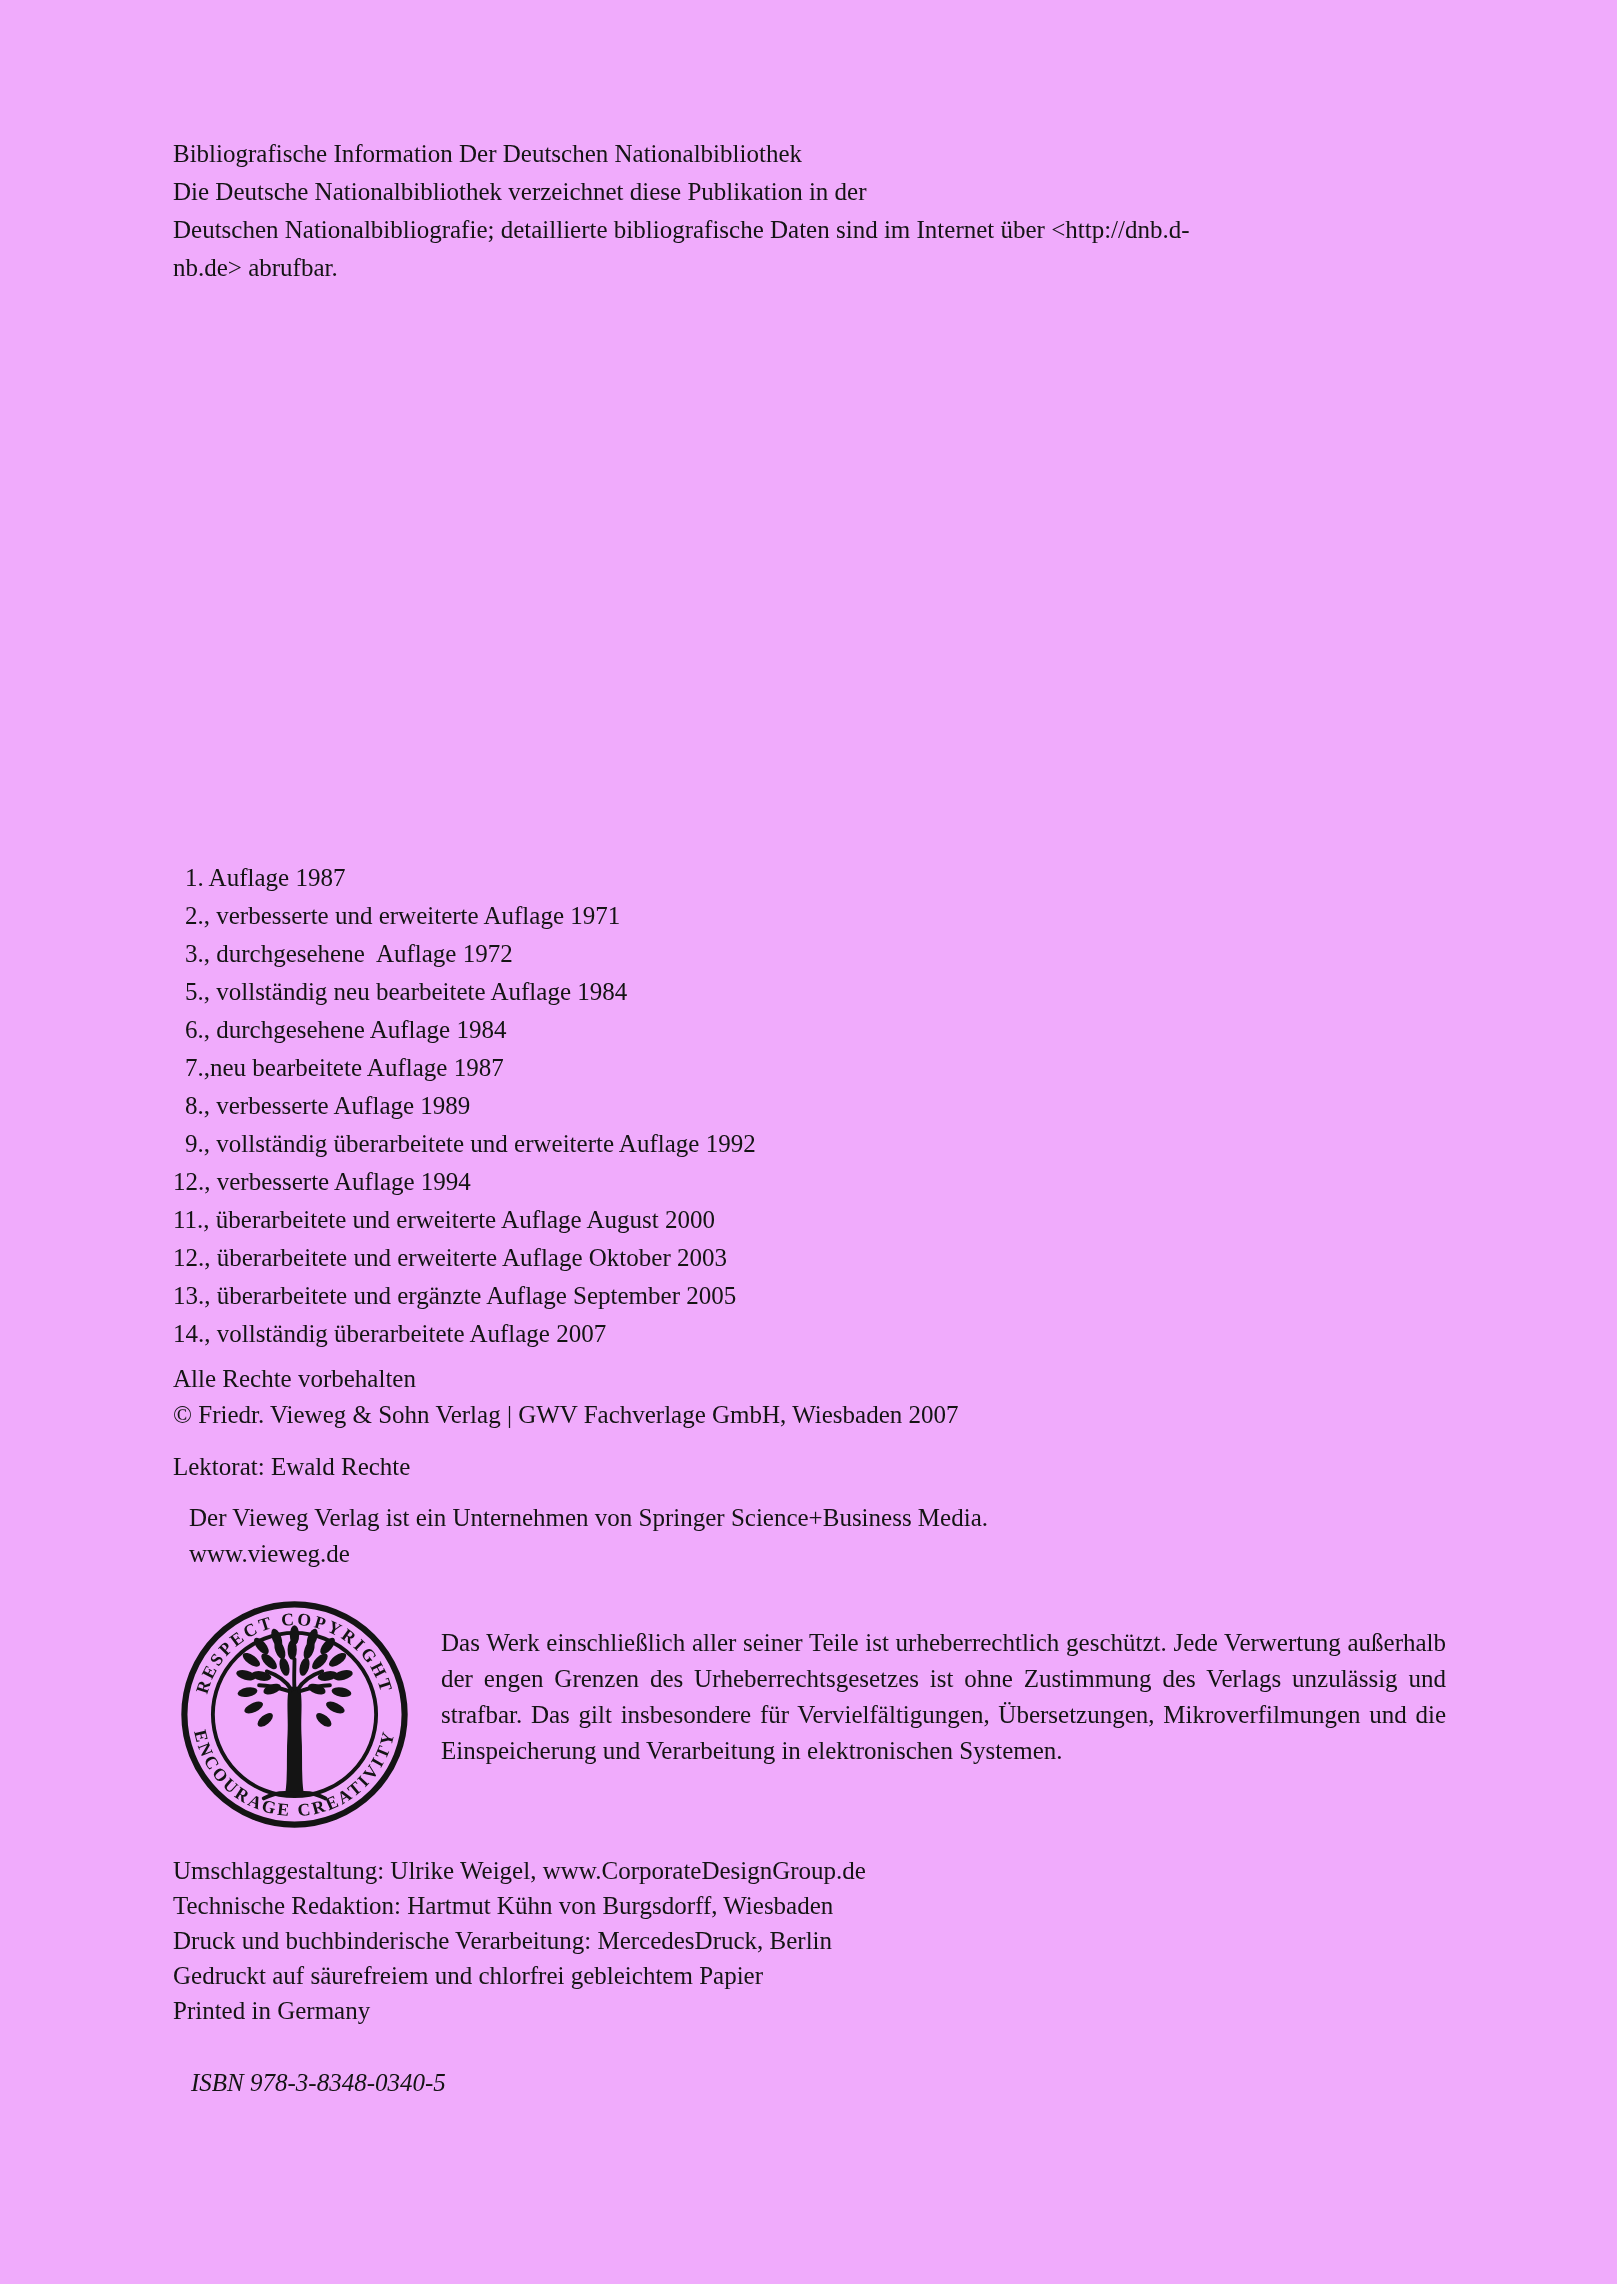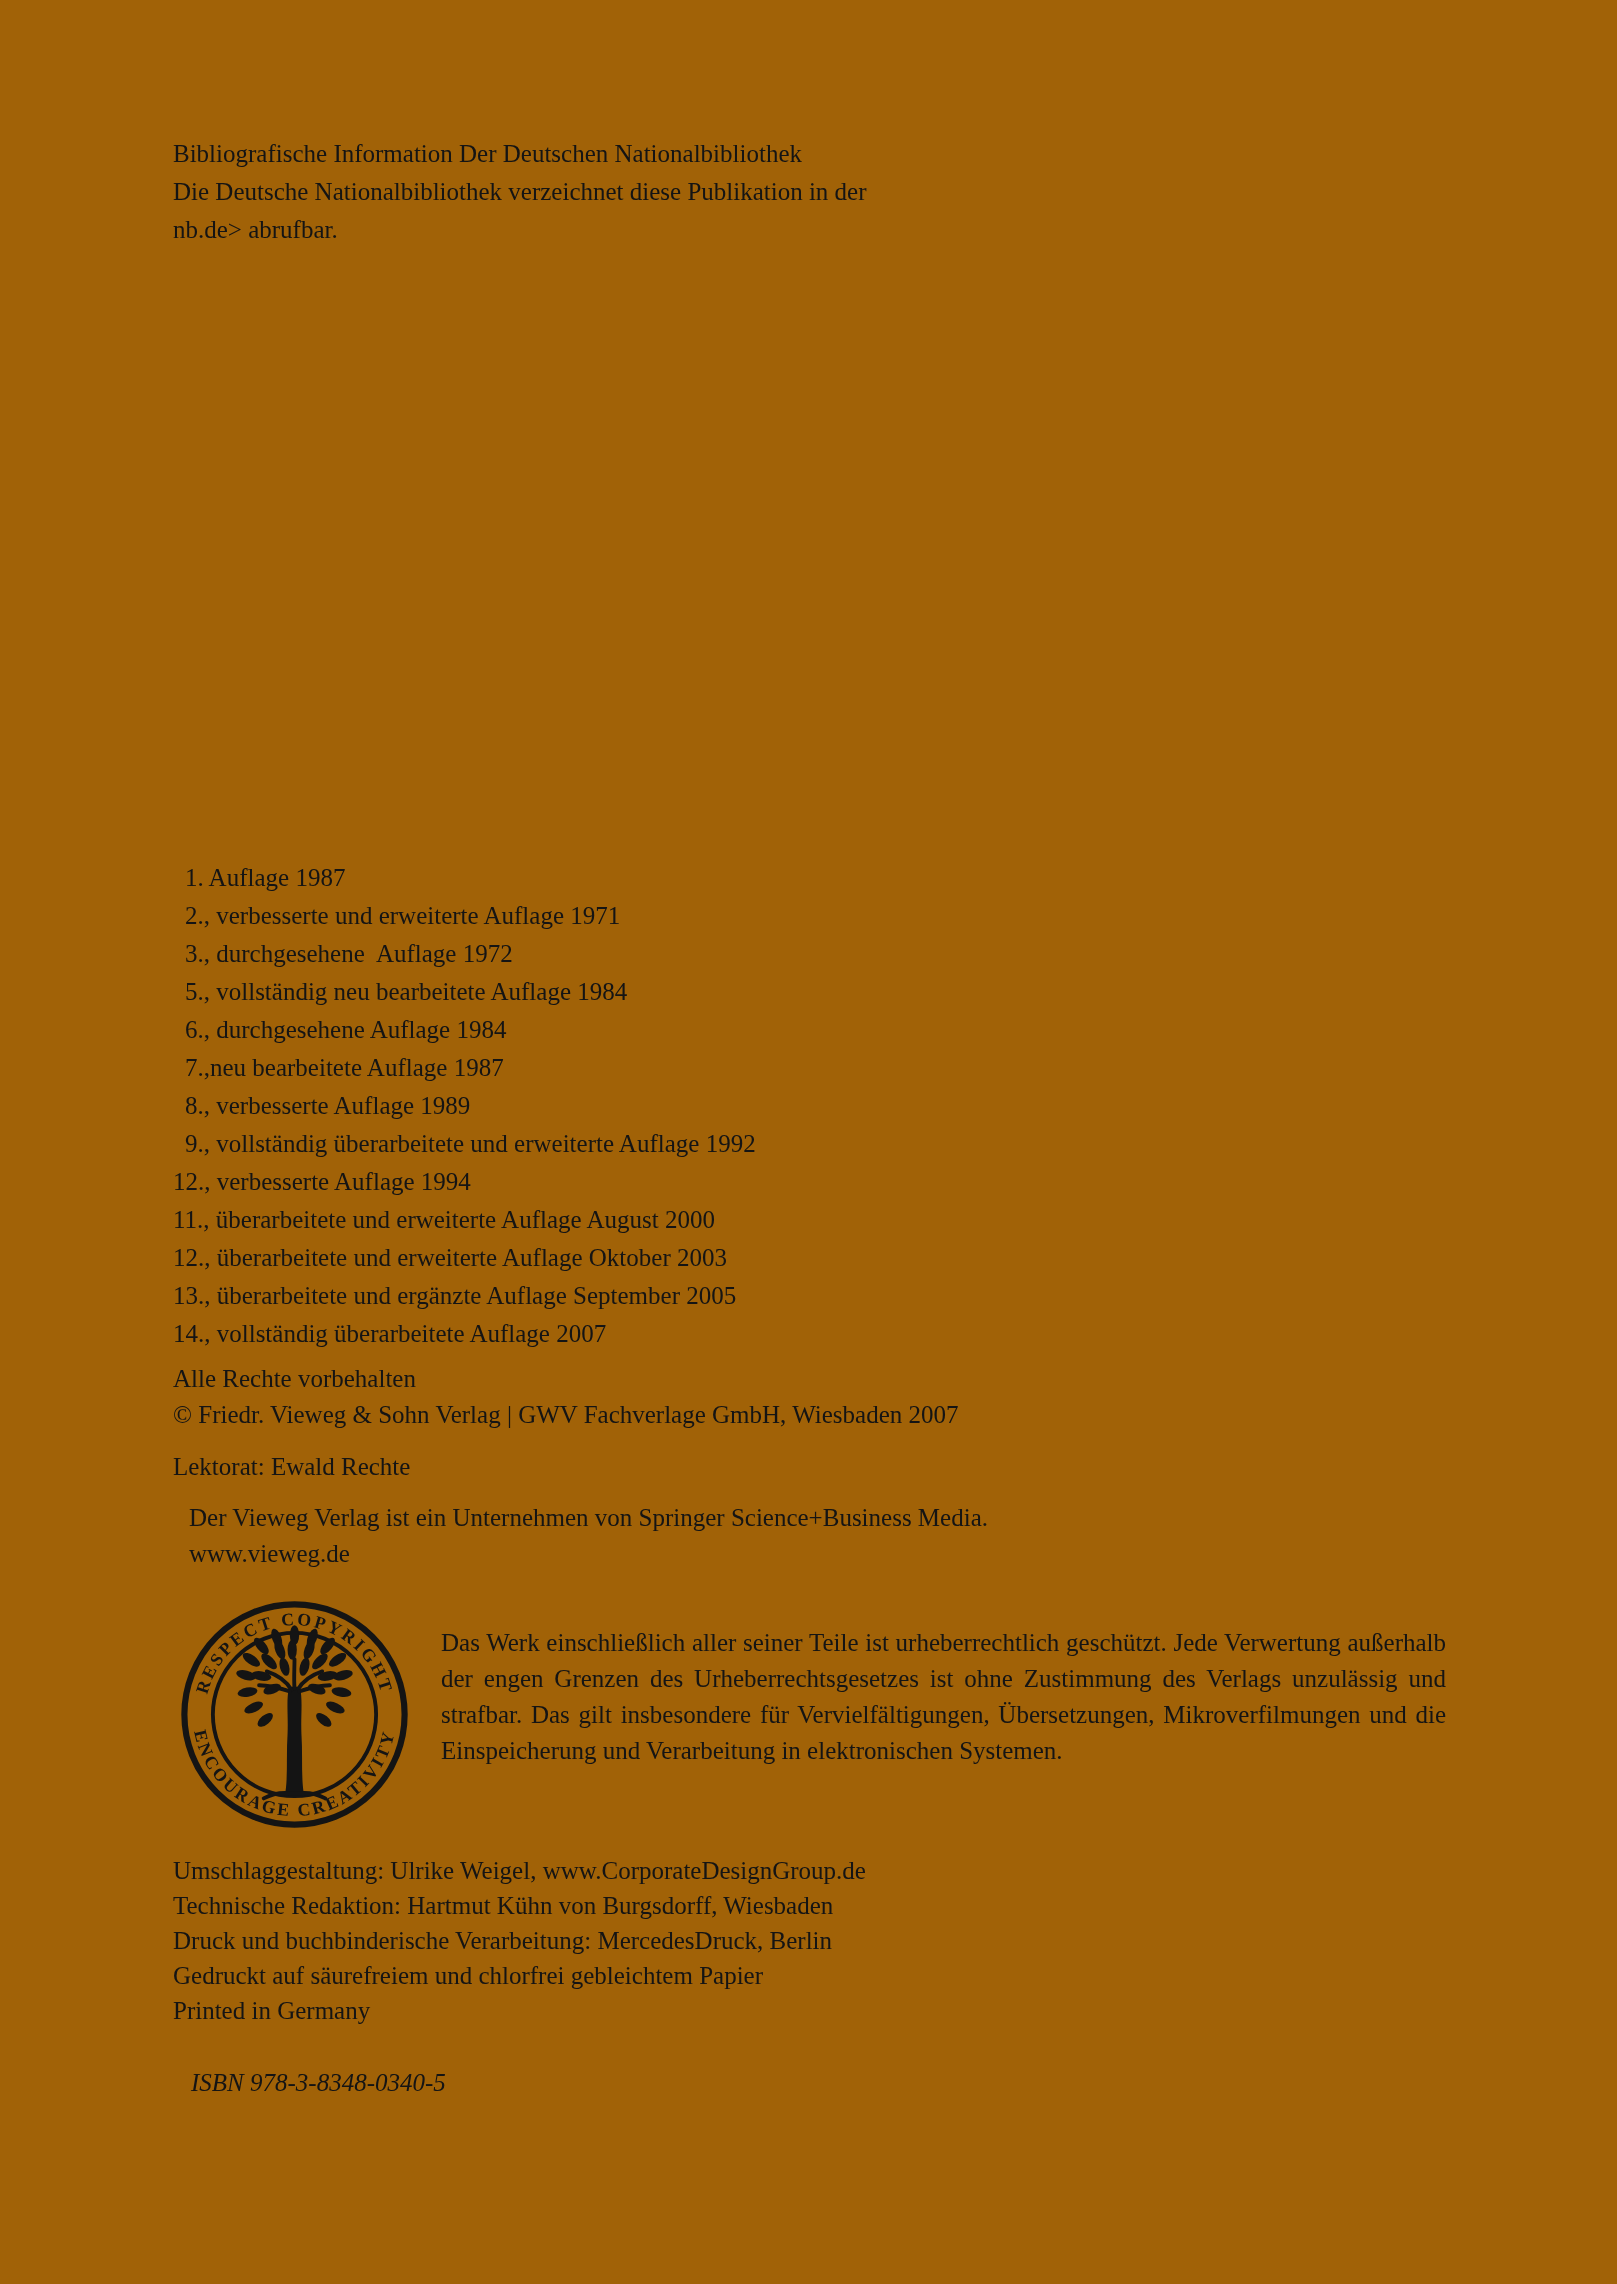--- a/index.html
+++ b/index.html
@@ -4,21 +4,21 @@
 <style>
   html, body {
     margin: 0;
     padding: 0;
     background: #ffffff;
   }
   .page {
     position: relative;
     width: 1618px;
     height: 2284px;
-    background: #a16207;
+    background: #f0abfc;
     font-family: "Liberation Serif", serif;
     color: #141414;
     overflow: hidden;
   }
   .textline {
     white-space: pre;
     font-size: 25px;
     line-height: 38px;
   }
   .block { position: absolute; }
@@ -56,20 +56,21 @@
   .isbn { left: 191px; top: 2064px; font-size: 25px; line-height: 38px; white-space: pre; font-style: italic; }
 </style>
 </head>
 <body>
 
 <div class="page">
 
   <div class="block biblio">
     <div class="textline">Bibliografische Information Der Deutschen Nationalbibliothek</div>
     <div class="textline">Die Deutsche Nationalbibliothek verzeichnet diese Publikation in der</div>
+    <div class="textline">Deutschen Nationalbibliografie; detaillierte bibliografische Daten sind im Internet über &lt;http://dnb.d-</div>
     <div class="textline">nb.de&gt; abrufbar.</div>
   </div>
 
   <div class="block editions">
     <div class="edition-line one-digit">1. Auflage 1987</div>
     <div class="edition-line one-digit">2., verbesserte und erweiterte Auflage 1971</div>
     <div class="edition-line one-digit">3., durchgesehene  Auflage 1972</div>
     <div class="edition-line one-digit">5., vollständig neu bearbeitete Auflage 1984</div>
     <div class="edition-line one-digit">6., durchgesehene Auflage 1984</div>
     <div class="edition-line one-digit">7.,neu bearbeitete Auflage 1987</div>

